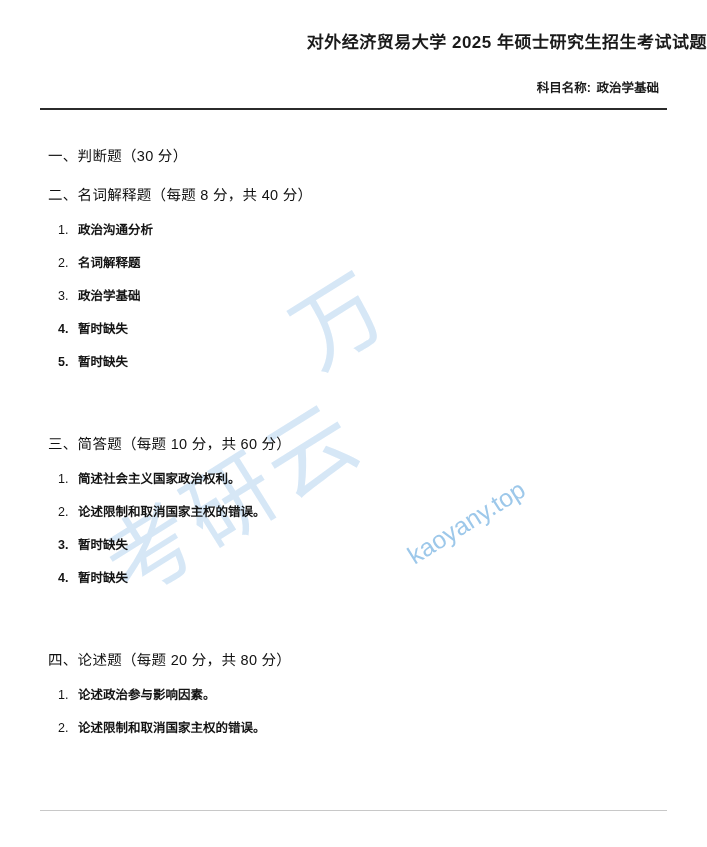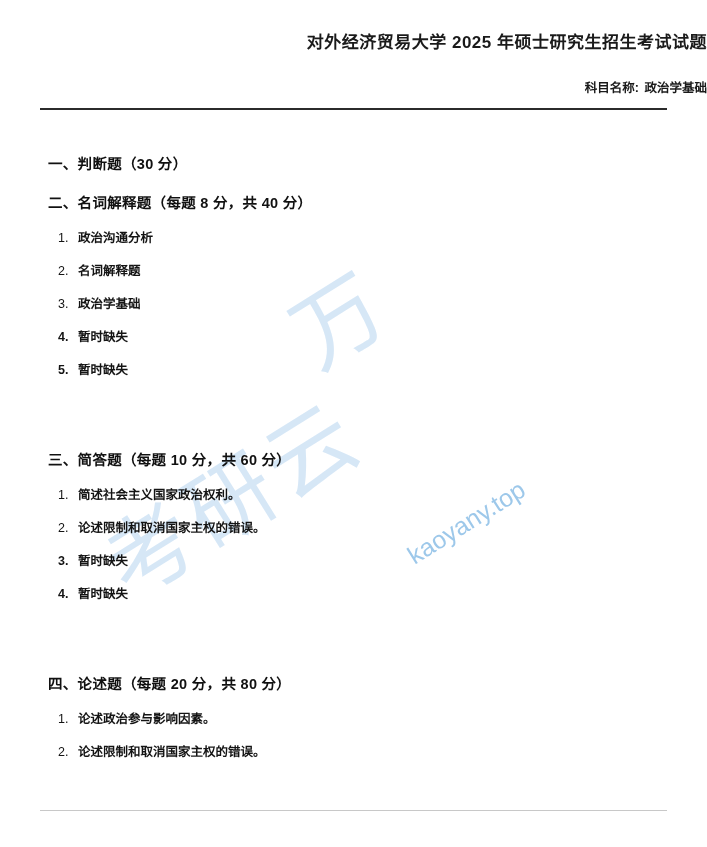--- a/index.html
+++ b/index.html
@@ -27,20 +27,21 @@
     color: #1a1a1a;
     letter-spacing: 0.5px;
     padding-top: 28px;
     padding-bottom: 2px;
   }
   .subject-line {
     text-align: right;
     font-size: 12.5px;
     font-weight: bold;
     color: #1a1a1a;
+    padding-right: 48px;
     padding-top: 22px;
   }
   .subject-label {
     font-weight: bold;
   }
   .subject-value {
     font-weight: bold;
     margin-left: 2px;
   }
   .header-rule {
@@ -49,23 +50,23 @@
   }
 
   
   .content {
     position: relative;
     z-index: 3;
     padding: 30px 48px 0 48px;
   }
   .section-heading {
     font-size: 14.5px;
-    font-weight: bold;
+    font-weight: normal;
     color: #111111;
-    margin: 12px 0 16px 0;
+    margin: 4px 0 16px 0;
     letter-spacing: 0.3px;
   }
   .section-heading.tight {
     margin-bottom: 14px;
   }
   .section-block {
     margin-bottom: 30px;
   }
   .section-block.first {
     margin-bottom: 18px;

